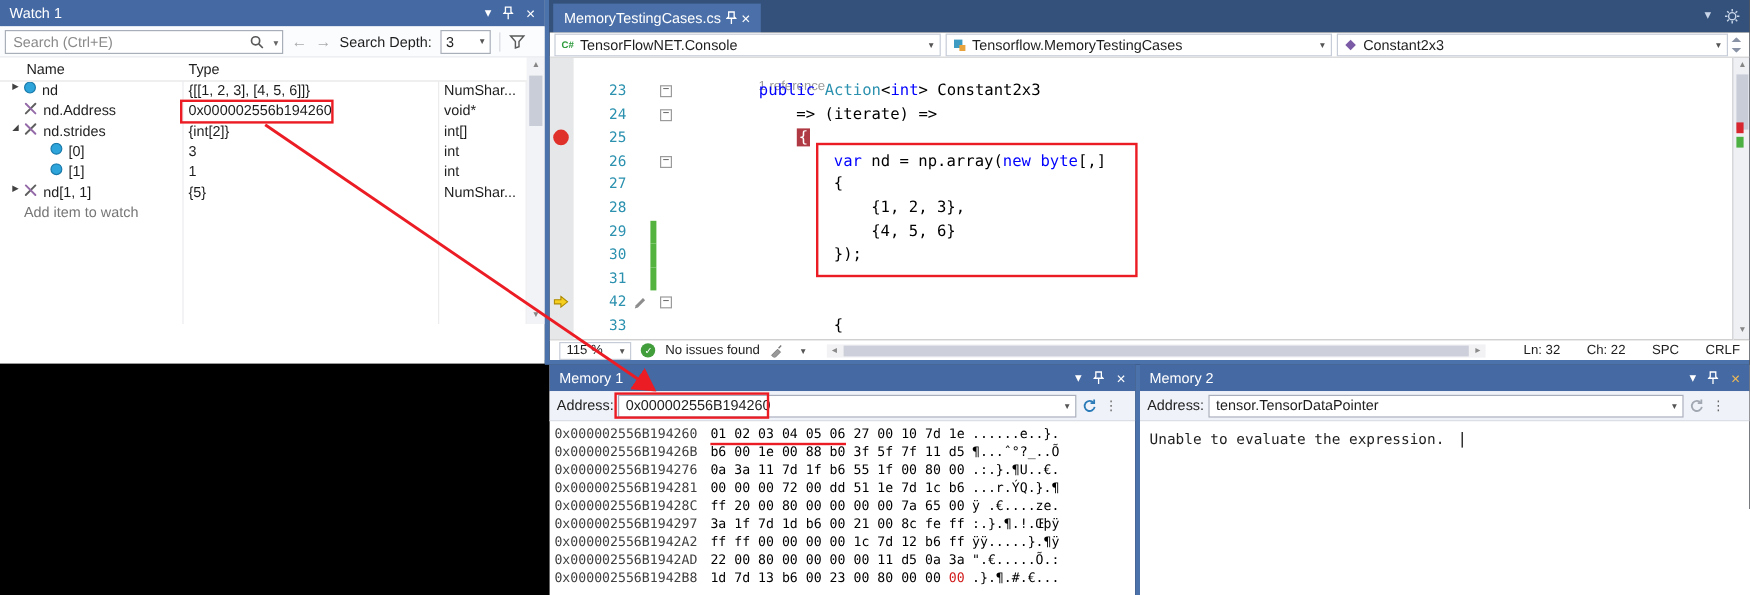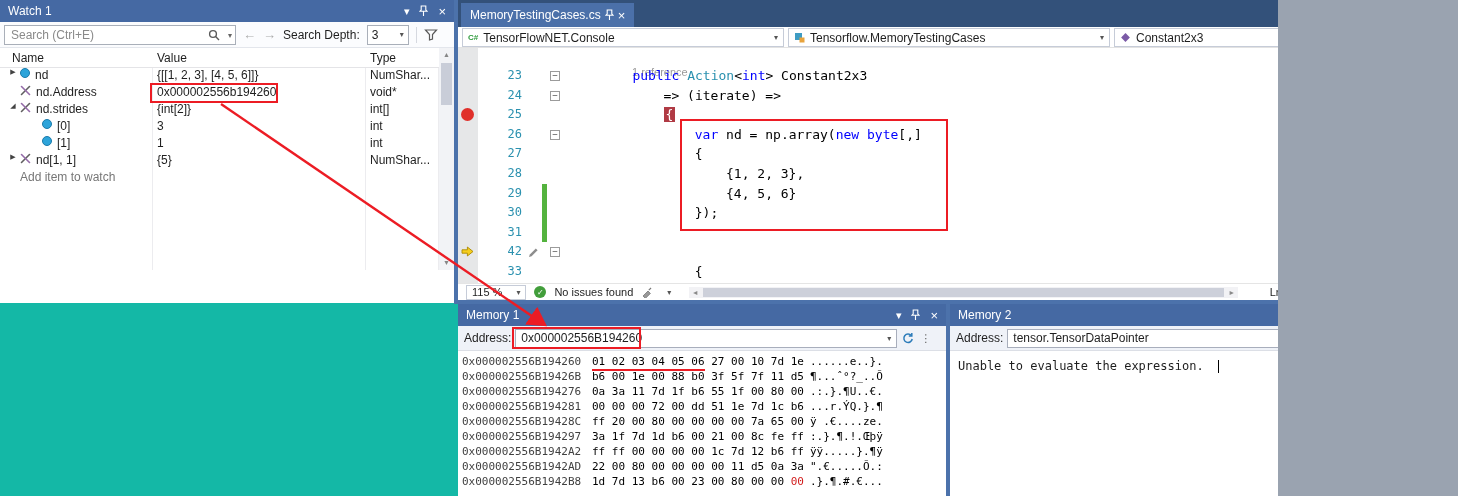--- a/index.html
+++ b/index.html
@@ -1,17 +1,17 @@
 <!DOCTYPE html>
 <html><head>
 <meta charset="utf-8">
 <style>
   *{margin:0;padding:0;box-sizing:border-box}
   html,body{background:#9aa3b0}
-  #screen{position:relative;width:1278px;height:496px;background:#14b8a6;overflow:hidden;
+  #screen{position:relative;width:1458px;height:496px;background:#000000;overflow:hidden;
     font-family:"Liberation Sans",sans-serif;color:#1e1e1e;-webkit-font-smoothing:antialiased}
 
   
   .titlebar{position:absolute;left:0;top:0;right:0;height:22px;background:#4569A3;color:#fff;
     font-size:12px;display:flex;align-items:center;padding:0 8px}
   .tb-icons{margin-left:auto;display:flex;align-items:center;gap:10px}
   .ic{color:#fff;font-size:11px;line-height:1;cursor:default}
   .ic-close{font-size:13px}
   .ic-warn{color:#F2BB54}
   .dd{font-size:8px;color:#555;margin-left:auto;padding-left:6px}
@@ -27,21 +27,21 @@
   .searchwrap input::placeholder{color:#8a8a8a}
   .magicon{position:absolute;right:16px;top:4px}
   .magdd{position:absolute;right:4px;top:6px;font-size:8px;color:#666}
   .navarr{color:#ABABAB;font-size:13px}
   .sd-label{font-size:12px;color:#1e1e1e;white-space:nowrap}
   .depth-combo{width:42px;height:20px;border:1px solid #A9AFB9;background:#fff;display:flex;
     align-items:center;padding:0 4px;font-size:12px}
   .vsep{width:1px;height:16px;background:#D6D9E0}
   #watch-header{position:absolute;top:48px;left:0;right:15px;height:20px;display:flex;
     align-items:center;font-size:12px;border-bottom:1px solid #E4E4E7;background:#fff;z-index:2}
-  .wh{padding-left:12px}
+  .wh{padding-left:22px}
   .wh-name{width:152px}.wh-val{width:213px;padding-left:5px}.wh-type{flex:1;padding-left:5px}
   .colline{position:absolute;top:48px;height:222px;width:1px;background:#ECECEF;z-index:0}
   #watch-rows{position:absolute;top:68px;left:0;right:15px;z-index:1}
   .wrow{height:17px;display:flex;align-items:center;font-size:12px;white-space:nowrap}
   .wcell{height:100%;display:flex;overflow:hidden}
   .wname{width:152px}.wval{width:213px;padding-left:5px}.wtype{flex:1;padding-left:5px}
   .wexp{width:14px;flex:0 0 auto;font-size:7px;color:#424242;text-align:center}
   .sphere{width:10px;height:10px;border-radius:50%;background:#2DA4DA;border:1px solid #1B7BAB;
     flex:0 0 auto;margin-right:5px}
   .wrench{flex:0 0 auto;margin-right:5px}
@@ -162,21 +162,20 @@
         <span>3</span>
         <span class="dd">▾</span>
       </span>
       <span class="vsep"></span>
       <svg width="14" height="12" viewBox="0 0 14 12">
           <path d="M1.5 1 h11 L8.5 5.5 V10 L5.5 11 V5.5 Z" fill="none" stroke="#5A5A5A" stroke-width="1.2"></path>
         </svg>
     </div>
     <div id="watch-header">
       <span class="wh wh-name">Name</span>
-      <span class="wh wh-val">Value</span>
       <span class="wh wh-type">Type</span>
     </div>
     <div class="colline" style="left:152px"></div>
     <div class="colline" style="left:365px"></div>
     <div class="colline" style="left:438px"></div>
     <div id="watch-rows">
         <div class="wrow">
           <span class="wcell wname" style="padding-left:6px">
             <span class="wexp">▶</span>
             <span class="sphere"></span>

